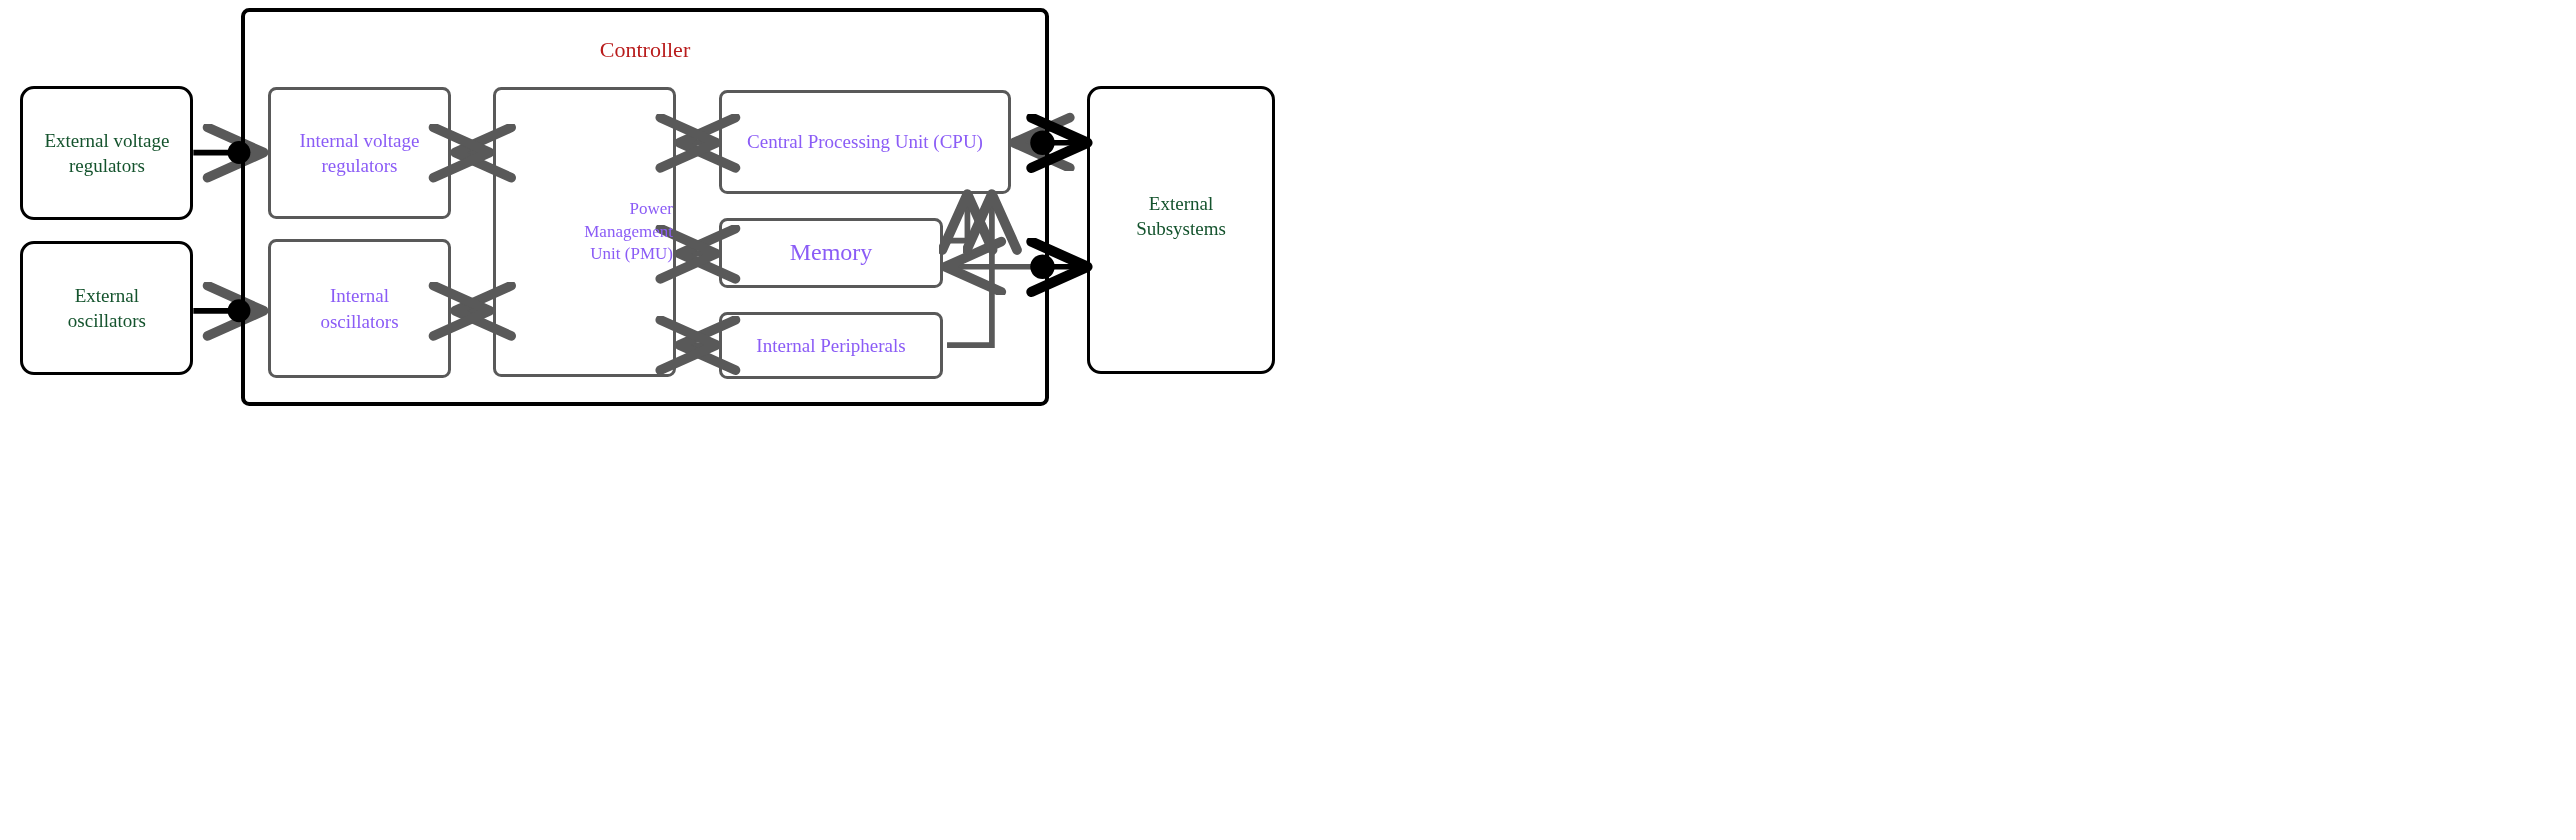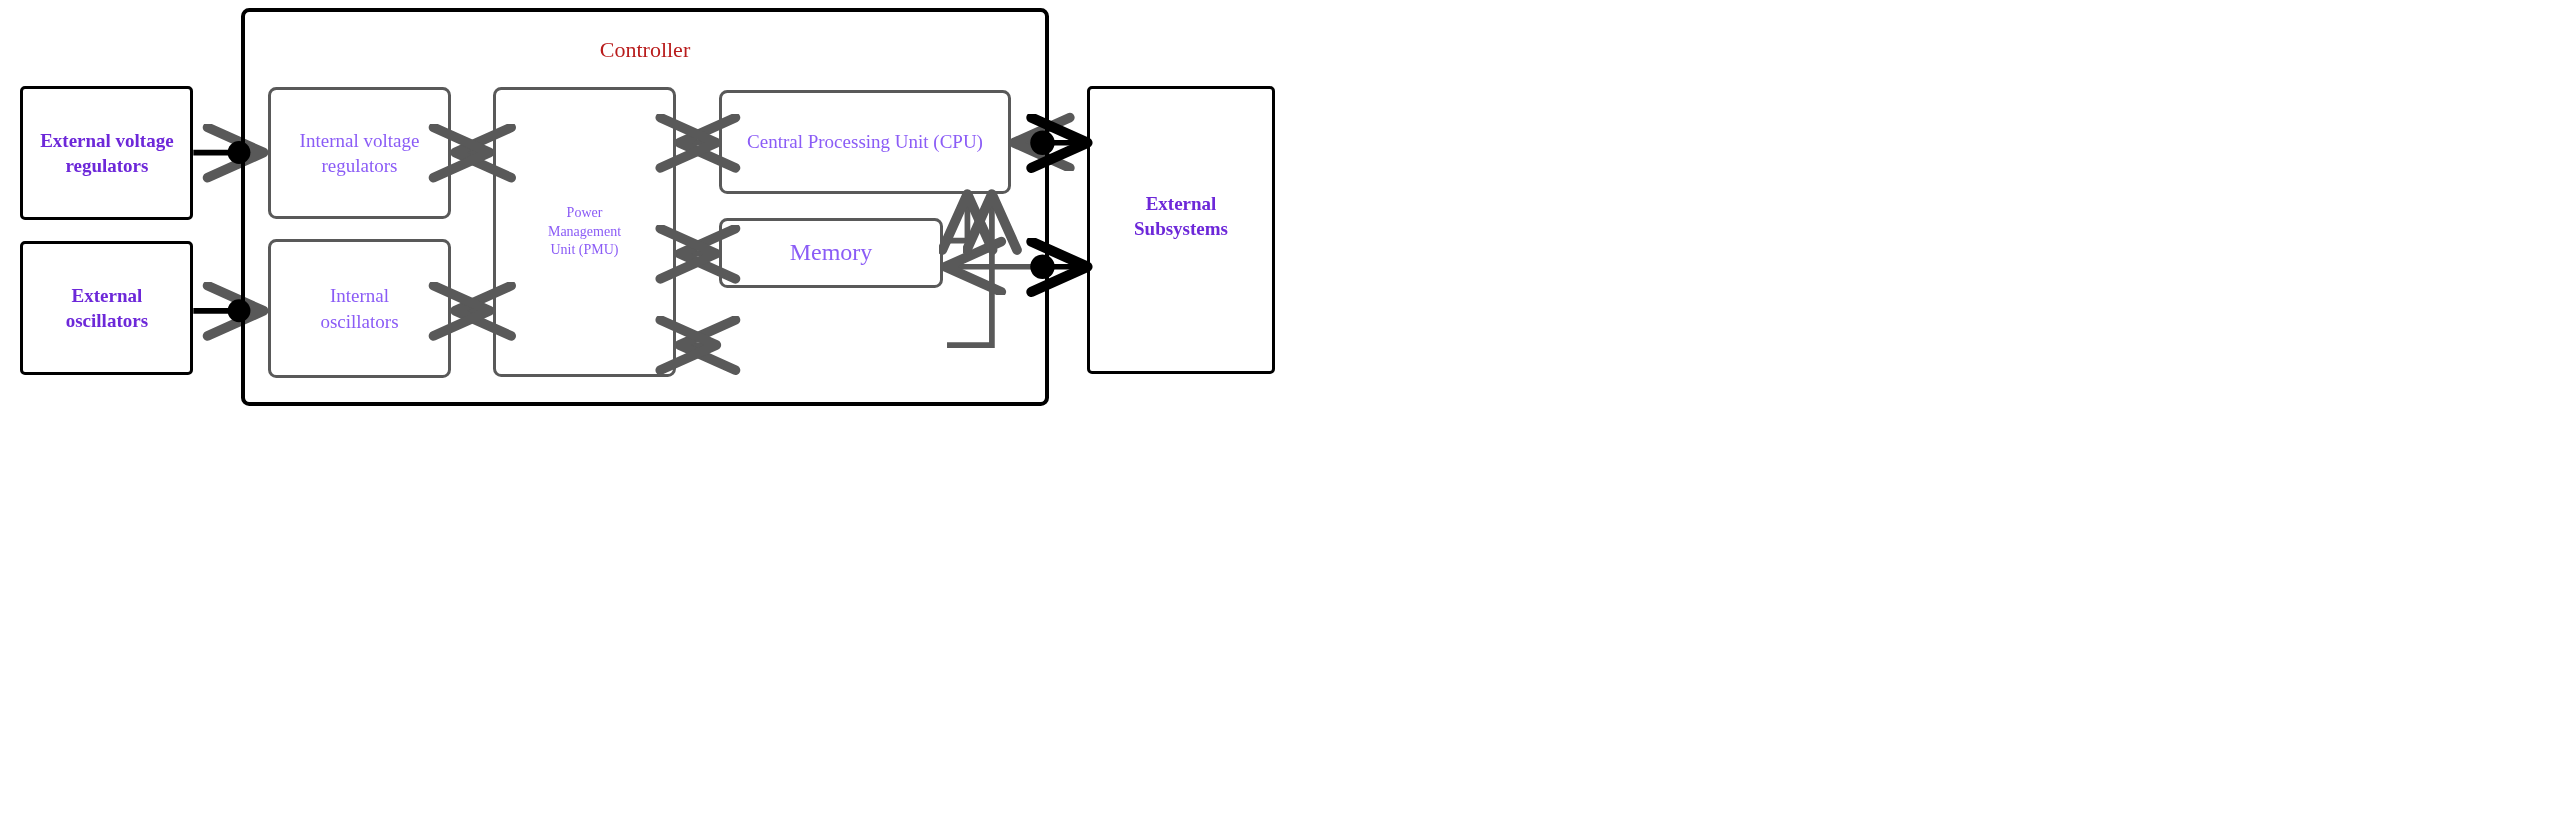--- a/index.html
+++ b/index.html
@@ -1,20 +1,20 @@
 <!DOCTYPE html>
 <html style="font-size:13px"><head>
 <meta charset="utf-8">
 <style>
   html,body{margin:0;padding:0;background:#ffffff;}
   body{font-family:"Liberation Serif","DejaVu Serif",serif;}
   #stage{position:relative;width:2576px;height:841px;background:#fff;overflow:hidden;}
   svg.layer{position:absolute;left:0;top:0;width:2576px;height:841px;}
   .blk{position:absolute;box-sizing:border-box;display:flex;align-items:center;justify-content:center;text-align:center;line-height:1.32;}
-  .blk-outer{border:3.3px solid #000000;border-radius:5px;color:#6d28d9;font-weight:bold;}
+  .blk-outer{border:3.3px solid #000000;border-radius:14px;color:#14532d;}
   .blk-inner{border:3.3px solid #595959;border-radius:8.2px;color:#8b5cf6;}
   .controller-frame{position:absolute;box-sizing:border-box;border:4.1px solid #000000;border-radius:8.2px;}
   .controller-label{position:absolute;color:#b91c1c;text-align:center;}
   .txt{display:block;width:100%;}
 </style>
 </head>
 <body>
 
 <div id="stage">
 
@@ -124,31 +124,34 @@
     </span>
   </div>
 
   <div class="blk blk-inner" style="left:268px;top:239px;width:183px;height:139px;font-size:19px;align-items:center;">
     <span class="txt">
       <span>Internal</span><br>
       <span>oscillators</span>
     </span>
   </div>
 
-  <div class="blk blk-inner" style="left:493px;top:87px;width:183px;height:290px;font-size:14px;">
+  <div class="blk blk-inner" style="left:493px;top:87px;width:183px;height:290px;font-size:17px;text-align:right;">
     <span class="txt">
       <span>Power</span><br>
       <span>Management</span><br>
       <span>Unit (PMU)</span>
     </span>
   </div>
 
   <div class="blk blk-inner" style="left:719px;top:90px;width:292px;height:104px;font-size:19px;">
     <span class="txt">Central Processing Unit (CPU)</span>
   </div>
 
   <div class="blk blk-inner" style="left:719px;top:218px;width:224px;height:70px;font-size:24px;">
     <span class="txt">Memory</span>
   </div>
 
+  <div class="blk blk-inner" style="left:719px;top:312px;width:224px;height:67px;font-size:19px;">
+    <span class="txt">Internal Peripherals</span>
+  </div>
 
 </div>
 
 
 </body></html>

